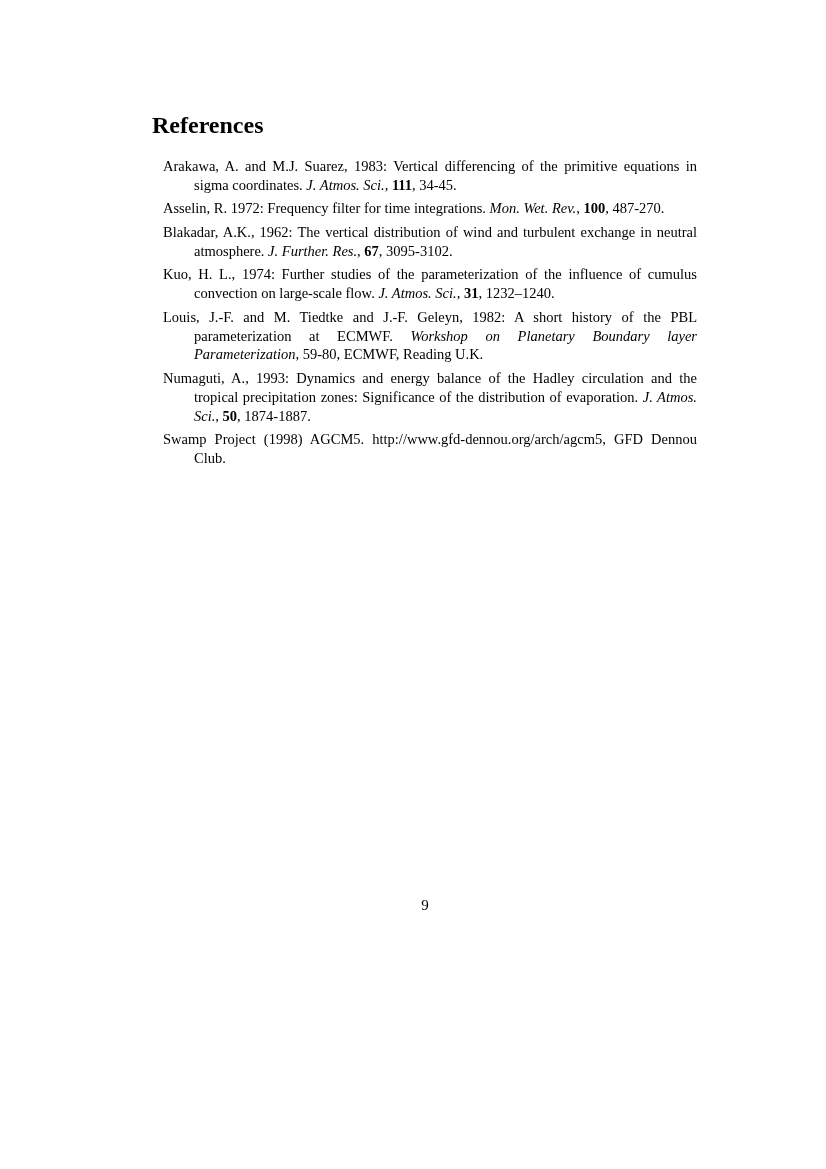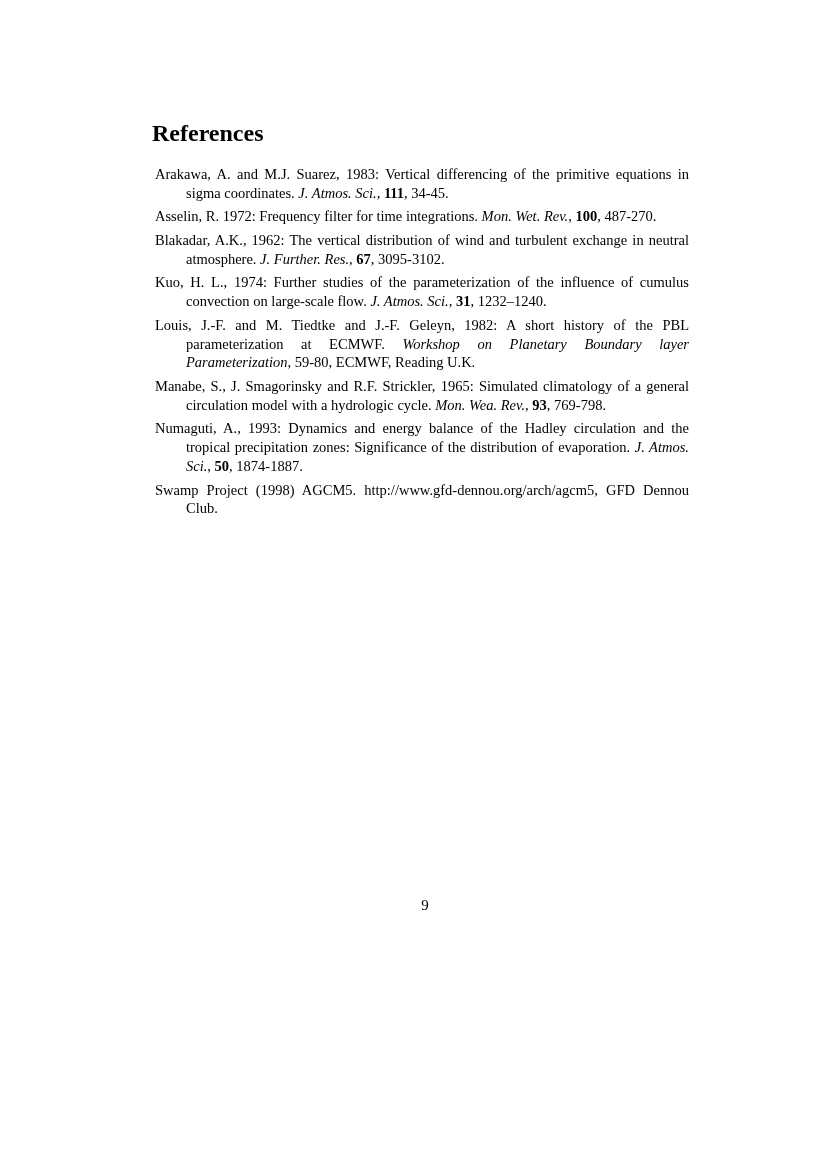--- a/index.html
+++ b/index.html
@@ -11,32 +11,32 @@
     position: relative;
     width: 826px;
     height: 1169px;
     background: #ffffff;
     color: #000000;
     font-family: "Liberation Serif", "DejaVu Serif", serif;
     overflow: hidden;
   }
   .content {
     position: absolute;
-    top: 120px;
+    top: 112px;
     left: 152px;
     width: 546px;
   }
   h1.section-heading {
     margin: 0 0 18px 0;
     font-size: 24px;
     font-weight: 700;
     color: #000000;
   }
   .ref-list {
-    margin-left: 3px;
+    margin-left: 11px;
     width: 534px;
   }
   p.ref {
     margin: 0 0 4.8px 0;
     padding-left: 31px;
     text-indent: -31px;
     font-size: 14.5px;
     line-height: 18.8px;
     text-align: justify;
     color: #000000;
@@ -59,19 +59,18 @@
 
 <div class="page">
   <div class="content">
     <h1 class="section-heading">References</h1>
     <div class="ref-list">
         <p class="ref"><span class="normal">Arakawa, A. and M.J. Suarez, 1983: Vertical differencing of the primitive equations in sigma coordinates. </span><span class="italic">J. Atmos. Sci.</span><span class="normal">, </span><span class="bold">111</span><span class="normal">, 34-45.</span></p>
         <p class="ref"><span class="normal">Asselin, R. 1972: Frequency filter for time integrations. </span><span class="italic">Mon. Wet. Rev.</span><span class="normal">, </span><span class="bold">100</span><span class="normal">, 487-270.</span></p>
         <p class="ref"><span class="normal">Blakadar, A.K., 1962: The vertical distribution of wind and turbulent exchange in neutral atmosphere. </span><span class="italic">J. Further. Res.</span><span class="normal">, </span><span class="bold">67</span><span class="normal">, 3095-3102.</span></p>
         <p class="ref"><span class="normal">Kuo, H. L., 1974: Further studies of the parameterization of the influence of cumulus convection on large-scale flow. </span><span class="italic">J. Atmos. Sci.</span><span class="normal">, </span><span class="bold">31</span><span class="normal">, 1232–1240.</span></p>
         <p class="ref"><span class="normal">Louis, J.-F. and M. Tiedtke and J.-F. Geleyn, 1982: A short history of the PBL parameterization at ECMWF. </span><span class="italic">Workshop on Planetary Boundary layer Parameterization</span><span class="normal">, 59-80, ECMWF, Reading U.K.</span></p>
-        <p class="ref"><span class="normal">Manabe, S., J. Smagorinsky and R.F. Strickler, 1965: Simulated climatology of a general circulation model with a hydrologic cycle. </span><span class="italic">Mon. Wea. Rev.</span><span class="normal">, </span><span class="bold">93</span><span class="normal">, 769-798.</span></p>
         <p class="ref"><span class="normal">Numaguti, A., 1993: Dynamics and energy balance of the Hadley circulation and the tropical precipitation zones: Significance of the distribution of evaporation. </span><span class="italic">J. Atmos. Sci.</span><span class="normal">, </span><span class="bold">50</span><span class="normal">, 1874-1887.</span></p>
         <p class="ref"><span class="normal">Swamp Project (1998) AGCM5. http://www.gfd-dennou.org/arch/agcm5, GFD Dennou Club.</span></p>
       </div>
   </div>
   <div class="page-number">9</div>
 </div>
 
 </body></html>

